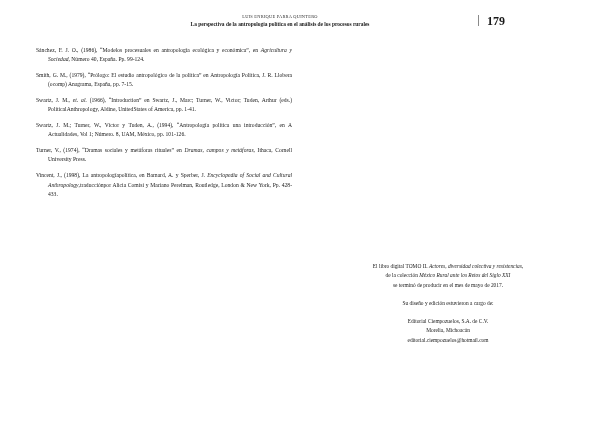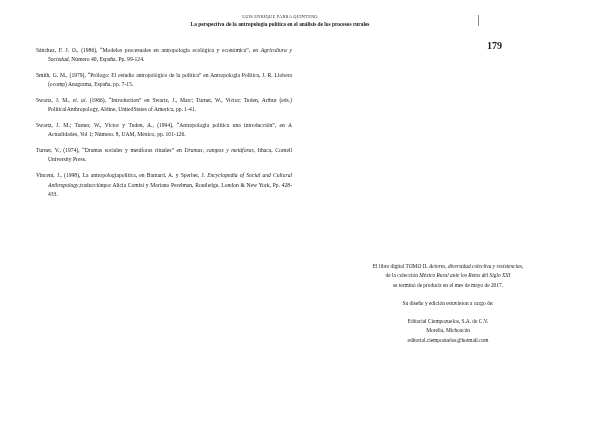--- a/index.html
+++ b/index.html
@@ -39,24 +39,23 @@
     font-size: 5.4px;
     font-weight: bold;
     color: #1a1a1a;
     line-height: 1.4;
     margin-top: 1px;
   }
   .folio {
     position: absolute;
     top: 14px;
     left: 487px;
-    font-size: 10px;
+    font-size: 12px;
     font-weight: bold;
     color: #1a1a1a;
-    margin-top: 26px;
   }
   .folio-rule {
     position: absolute;
     top: 15px;
     left: 478px;
     width: 1px;
     height: 11px;
     background: #8a8a8a;
   }
 

